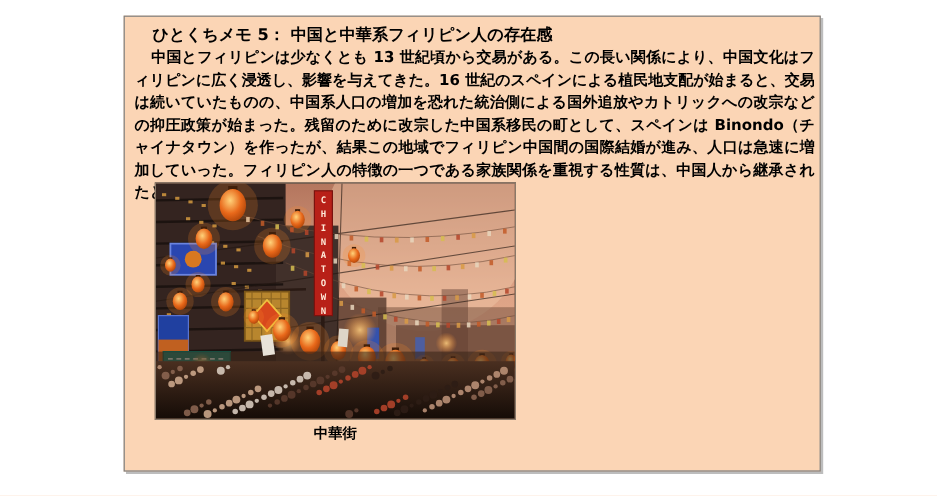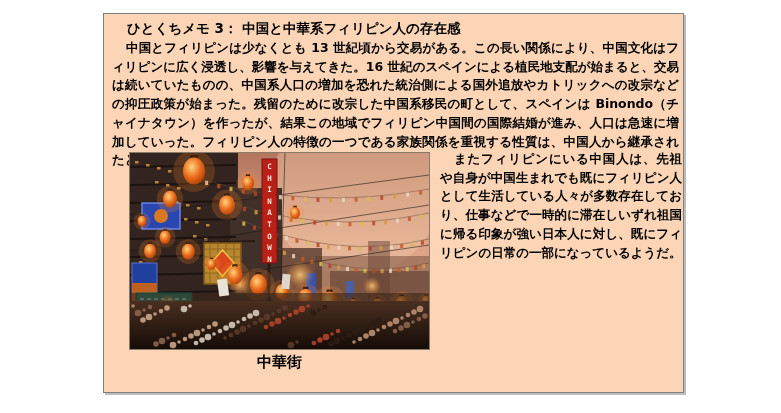--- a/index.html
+++ b/index.html
@@ -40,30 +40,30 @@
   .sign-text{
     position:absolute;left:133px;top:9px;width:13px;height:100px;
     writing-mode:vertical-lr;text-orientation:upright;
     font-size:7.5px;line-height:13px;letter-spacing:2.6px;
     color:#ffe9d8;font-weight:bold;text-align:center;
     font-family:"DejaVu Sans Mono","Liberation Mono",monospace;
     overflow:hidden;
   }
   .photo-caption{
     position:absolute;left:25px;top:339px;width:301px;
-    text-align:center;font-size:15px;font-weight:bold;
+    text-align:center;font-size:12px;font-weight:bold;
   }
 </style>
 </head>
 <body>
 
 <div class="canvas">
   <div class="memo-box">
 
-    <div class="memo-title">ひとくちメモ 3： 中国と中華系フィリピン人の存在感</div>
+    <div class="memo-title">ひとくちメモ 5： 中国と中華系フィリピン人の存在感</div>
 
     <div class="memo-p memo-p1">中国とフィリピンは少なくとも 13 世紀頃から交易がある。この長い関係により、中国文化はフィリピンに広く浸透し、影響を与えてきた。16 世紀のスペインによる植民地支配が始まると、交易は続いていたものの、中国系人口の増加を恐れた統治側による国外追放やカトリックへの改宗などの抑圧政策が始まった。残留のために改宗した中国系移民の町として、スペインは Binondo（チャイナタウン）を作ったが、結果この地域でフィリピン中国間の国際結婚が進み、人口は急速に増加していった。フィリピン人の特徴の一つである家族関係を重視する性質は、中国人から継承されたと言われている。</div>
 
     <div class="photo-figure">
       <svg id="photo-svg" width="299" height="196" viewBox="0 0 299 196">
         <defs>
           <linearGradient id="skyGrad" x1="0" y1="0" x2="0" y2="1">
             <stop offset="0" stop-color="#b4765e"></stop>
             <stop offset="0.45" stop-color="#dda285"></stop>
             <stop offset="1" stop-color="#e9b896"></stop>
@@ -417,17 +417,16 @@
               <circle cx="136" cy="174" r="2.3" fill="#b0422a" opacity="0.9"></circle>
             </g>
         </g>
       </svg>
       <div class="sign-text">CHINATOWN</div>
     </div>
 
     <div class="photo-caption">中華街</div>
 
     <div class="right-col">
-      <p class="memo-p">またフィリピンにいる中国人は、先祖や自身が中国生まれでも既にフィリピン人として生活している人々が多数存在しており、仕事などで一時的に滞在しいずれ祖国に帰る印象が強い日本人に対し、既にフィリピンの日常の一部になっているようだ。</p>
     </div>
 
   </div>
 </div>
 
 </body></html>

